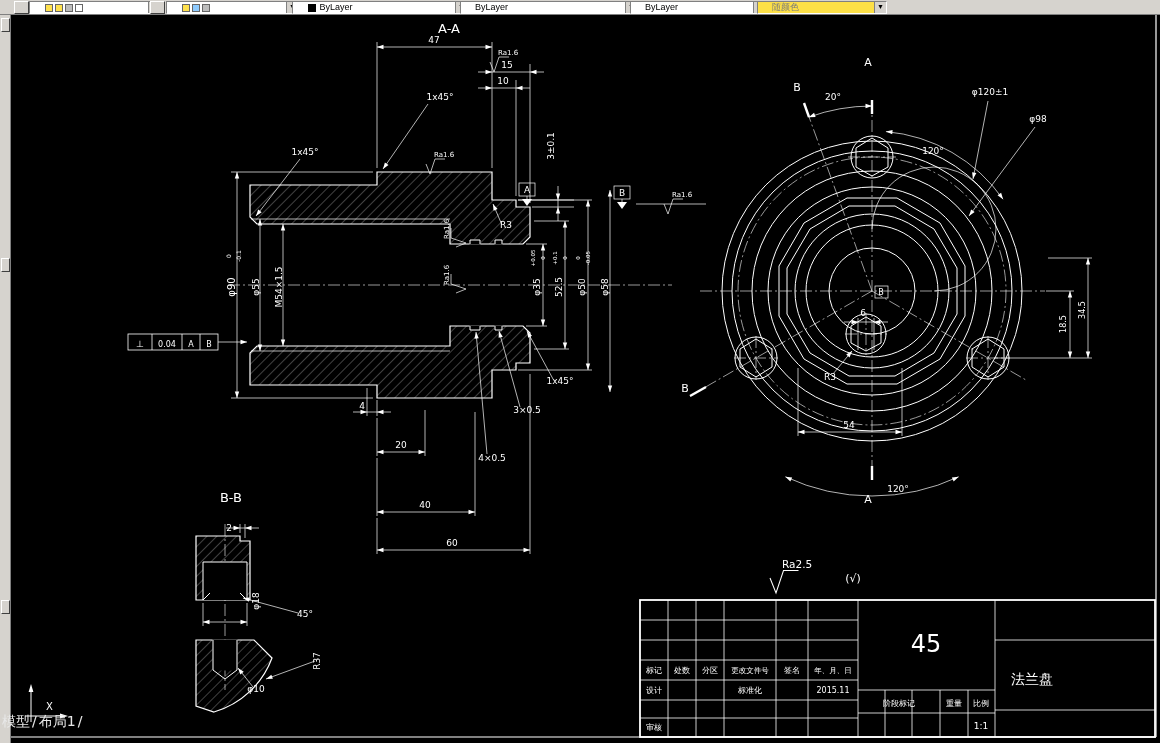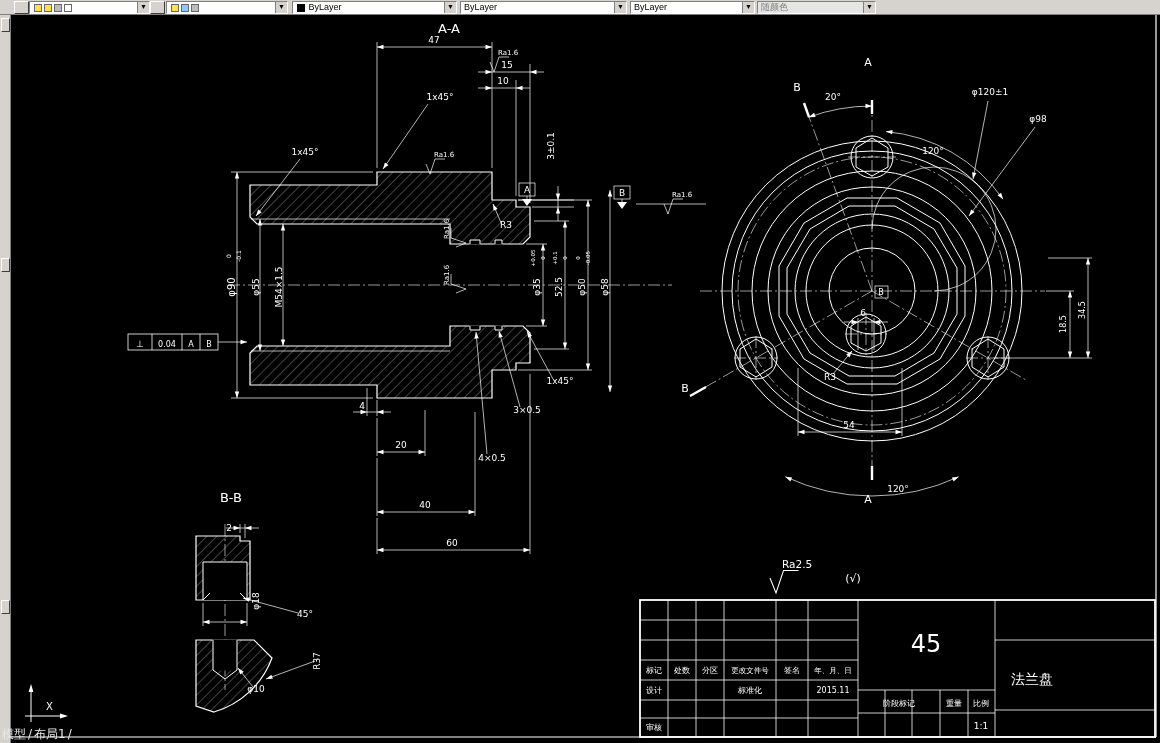--- a/index.html
+++ b/index.html
@@ -1,28 +1,28 @@
 <!DOCTYPE html>
 <html><head>
 <meta charset="utf-8">
 <style>
   html,body{margin:0;padding:0;background:#222;font-family:"Liberation Sans",sans-serif}
   .screen{position:relative;width:1160px;height:743px;background:#000;overflow:hidden}
   
   .topbar{position:absolute;top:0;left:0;width:1160px;height:14px;background:#d6d3ce;border-bottom:1px solid #808080;z-index:5}
   .tb-btn{position:absolute;top:1px;width:13px;height:11px;background:#d6d3ce;border:1px solid;border-color:#fff #404040 #404040 #fff}
-  .combo{position:absolute;top:1px;height:11px;background:#fff;border:1px solid;border-color:#808080 #fff #fff #808080;font-size:9px;line-height:11px;color:#000;padding-left:3px;white-space:nowrap;overflow:hidden}
+  .combo{position:absolute;top:1px;height:11px;background:#fff;border:1px solid;border-color:#808080 #fff #fff #808080;font-size:9px;line-height:11px;color:#000;padding-left:14px;white-space:nowrap;overflow:hidden}
   .combo .arrow{position:absolute;right:0;top:0;width:11px;height:11px;background:#d6d3ce;border-left:1px solid #808080;text-align:center;font-size:7px;line-height:10px;color:#000}
-  .combo.disabled{background:#e5e5e5;color:#7b7b7b}
+  .combo.disabled{background:#fde047;color:#7b7b7b}
   .sw{display:inline-block;width:6px;height:6px;margin:0 1px;vertical-align:middle;border:1px solid #666}
   
   .leftbar{position:absolute;top:14px;left:0;width:10px;height:729px;background:#d6d3ce;border-right:1px solid #808080;z-index:4}
   .leftbar .nub{position:absolute;left:1px;width:7px;height:12px;background:#d6d3ce;border:1px solid;border-color:#fff #404040 #404040 #fff}
   
-  .tabs{position:absolute;left:2px;bottom:0;color:#e8e8e8;font-size:12px;z-index:6;font-family:"DejaVu Sans",sans-serif}
+  .tabs{position:absolute;left:2px;bottom:12px;color:#e8e8e8;font-size:14px;z-index:6;font-family:"DejaVu Sans",sans-serif}
   .tabs span{margin-right:2px}
   svg{position:absolute;top:0;left:0}
   svg text{fill:#fff;font-family:"DejaVu Sans",sans-serif}
   .o{stroke:#fff;stroke-width:1.2;fill:none}
   .o2{stroke:#fff;stroke-width:1;fill:none}
   .thin{stroke:#fff;stroke-width:0.7;fill:none}
   .cl{stroke:#fff;stroke-width:0.6;fill:none;stroke-dasharray:12 3 2 3}
   .thk{stroke:#fff;stroke-width:2.4;fill:none}
   .tbl{stroke:#fff;stroke-width:0.8;fill:none}
   .tblk{stroke:#fff;stroke-width:1.8;fill:none}

